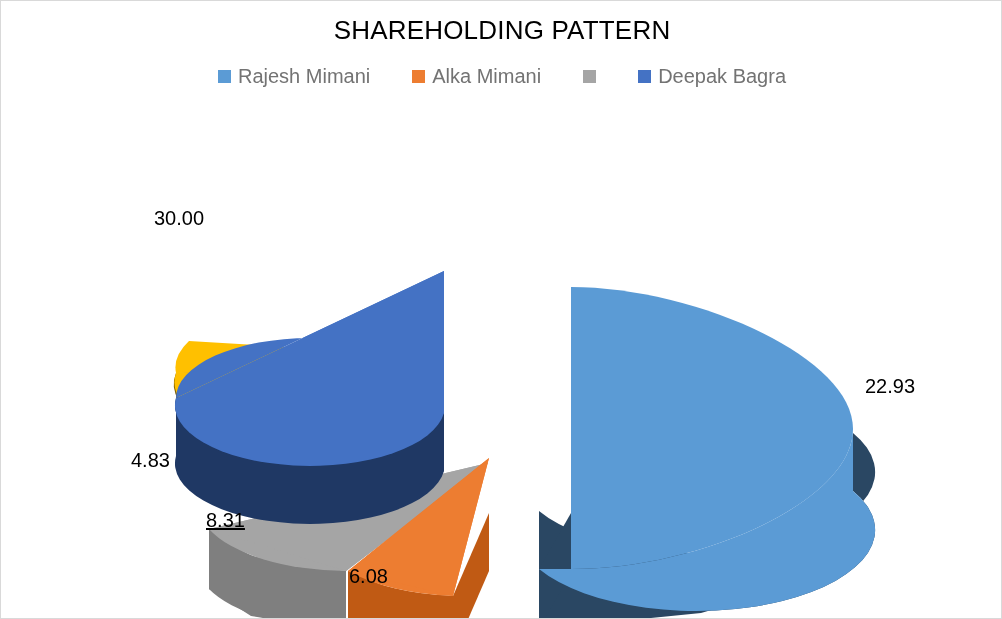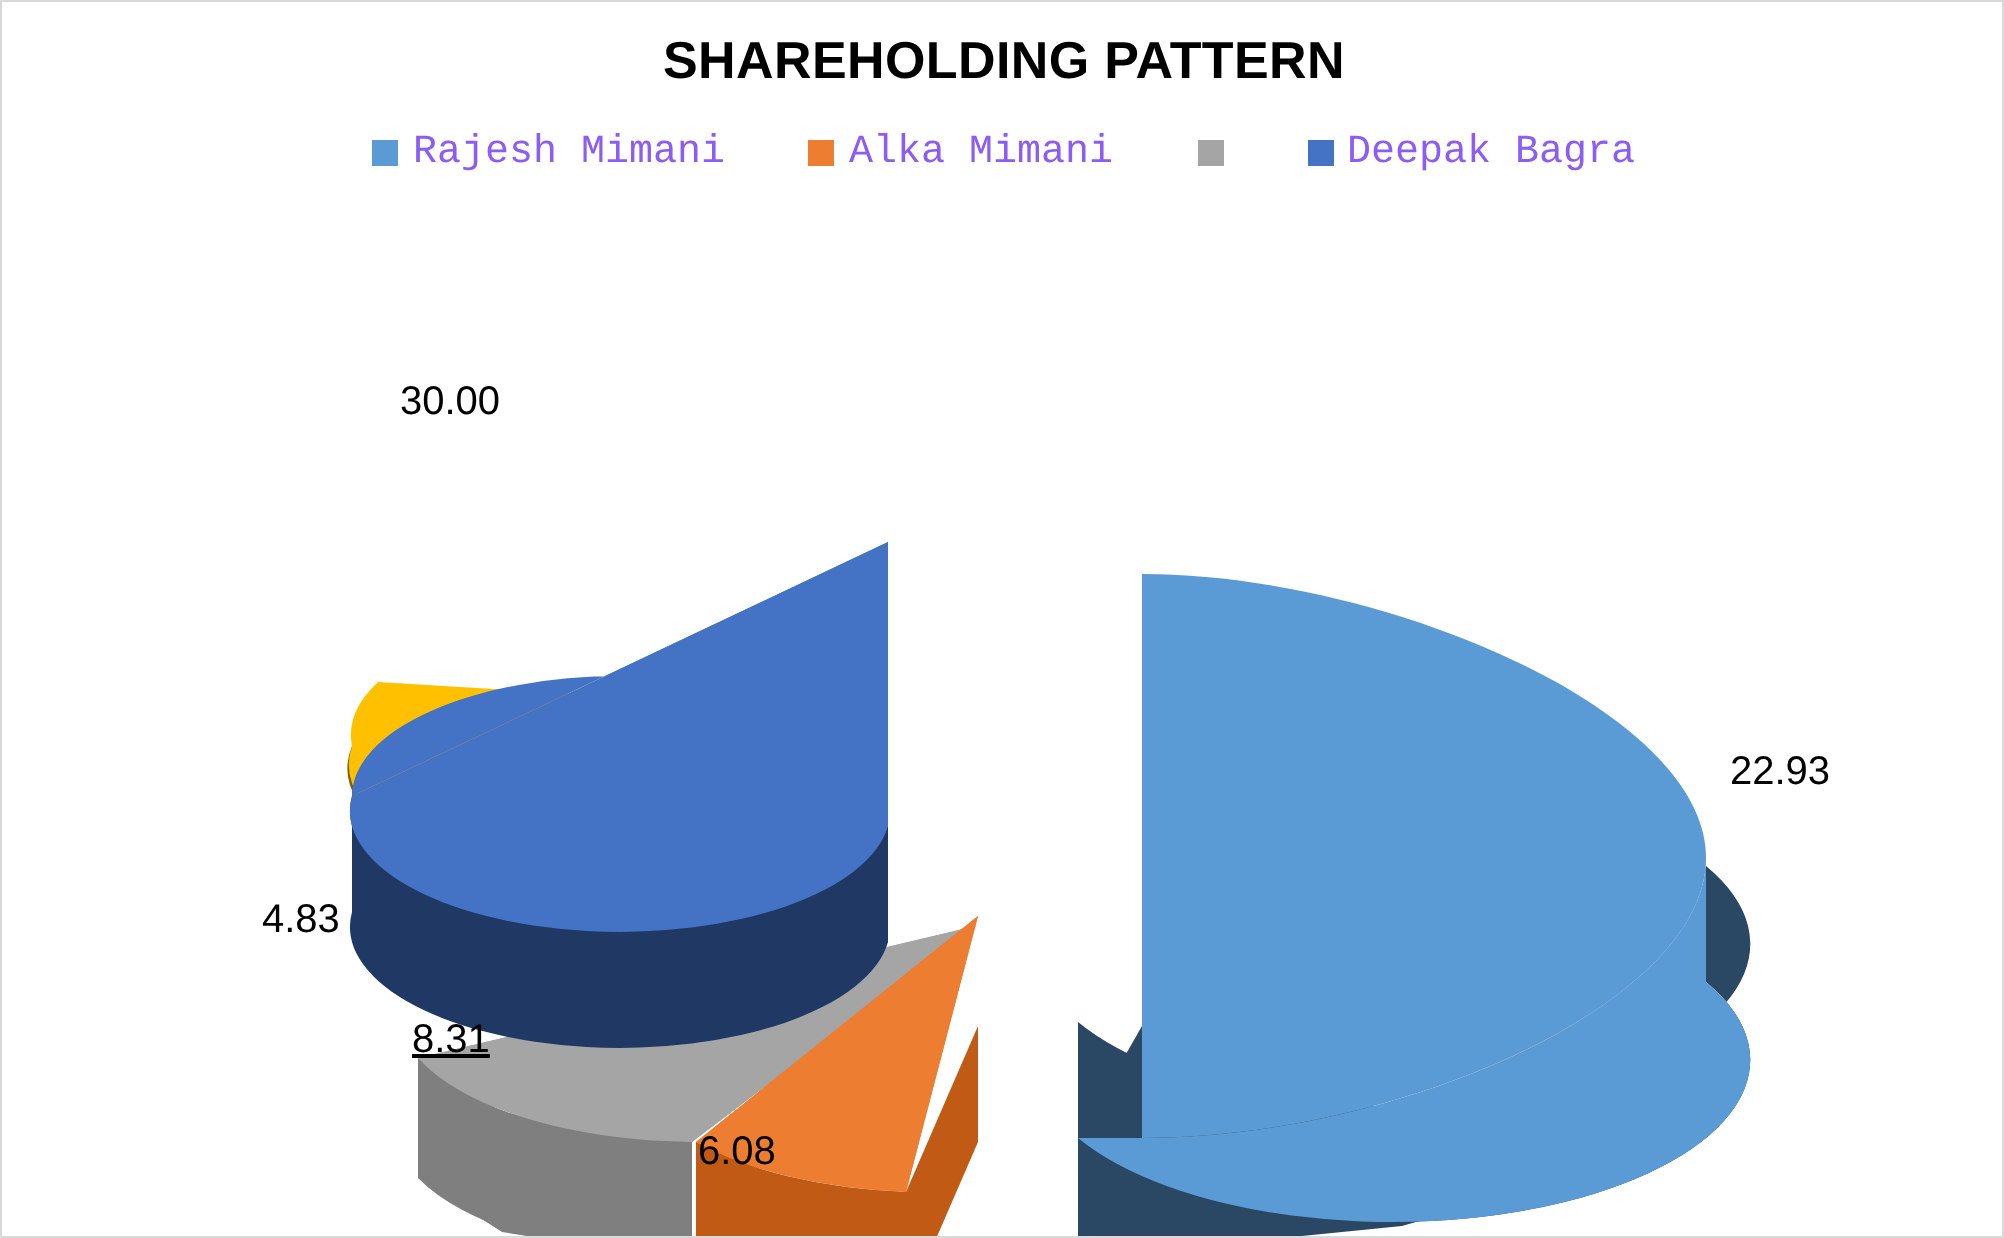--- a/index.html
+++ b/index.html
@@ -19,21 +19,21 @@
     box-sizing: border-box;
     overflow: hidden;
   }
   #chart-title {
     position: absolute;
     top: 14px;
     left: 0;
     width: 1002px;
     text-align: center;
     font-size: 26px;
-    font-weight: bold;
+    font-weight: normal;
     color: #000000;
     letter-spacing: 0.2px;
   }
   #chart-legend {
     position: absolute;
     top: 64px;
     left: 0;
     width: 1002px;
     display: flex;
     justify-content: center;
@@ -45,23 +45,22 @@
     align-items: center;
     gap: 7px;
   }
   .legend-swatch {
     width: 13px;
     height: 13px;
     display: block;
   }
   .legend-label {
     font-size: 20px;
-    color: #8b5cf6;
+    color: #737373;
     white-space: nowrap;
-    font-family: Liberation Mono, monospace;
   }
   #plot-area {
     position: absolute;
     top: 100px;
     left: 0;
     width: 1002px;
     height: 518px;
   }
   #pie-svg {
     display: block;
@@ -136,20 +135,20 @@
         <path d="M 538,468 L 538,528 L 600,522 L 700,512 L 790,486 L 846,440 L 852,390 L 852,332 L 846,382 L 790,428 L 700,454 L 600,464 Z" fill="#2A4763"></path>
         <path d="M 538,468 A 157,71 0 0 0 852,390 L 852,332 A 157,71 0 0 1 538,410 Z" fill="#2A4763"></path>
         <path d="M 538,468 L 538,528 L 570,472 L 570,412 Z" fill="#2A4763"></path>
         <path d="M 570,186 A 157,160 0 0 1 570,468 L 570,186 Z" fill="#5B9BD5"></path>
         <path d="M 570,186 C 690,186 852,254 852,328 C 852,400 700,468 570,468 Z" fill="#5B9BD5"></path>
         <path d="M 538,468 A 157,71 0 0 0 852,390 L 852,328 C 852,400 700,468 570,468 Z" fill="#5B9BD5"></path>
       </g>
 
     </svg>
 
-    <div class="data-label" style="left:153px; top:89px;margin-left:46px;">30.00</div>
+    <div class="data-label" style="left:153px; top:106px;">30.00</div>
     <div class="data-label" style="left:130px; top:348px;">4.83</div>
     <div class="data-label" style="left:205px; top:408px;text-decoration:underline;">8.31</div>
     <div class="data-label" style="left:348px; top:452px;margin-top:12px;">6.08</div>
     <div class="data-label" style="left:864px; top:274px;">22.93</div>
   </div>
 
 </div>
 
 </body></html>

